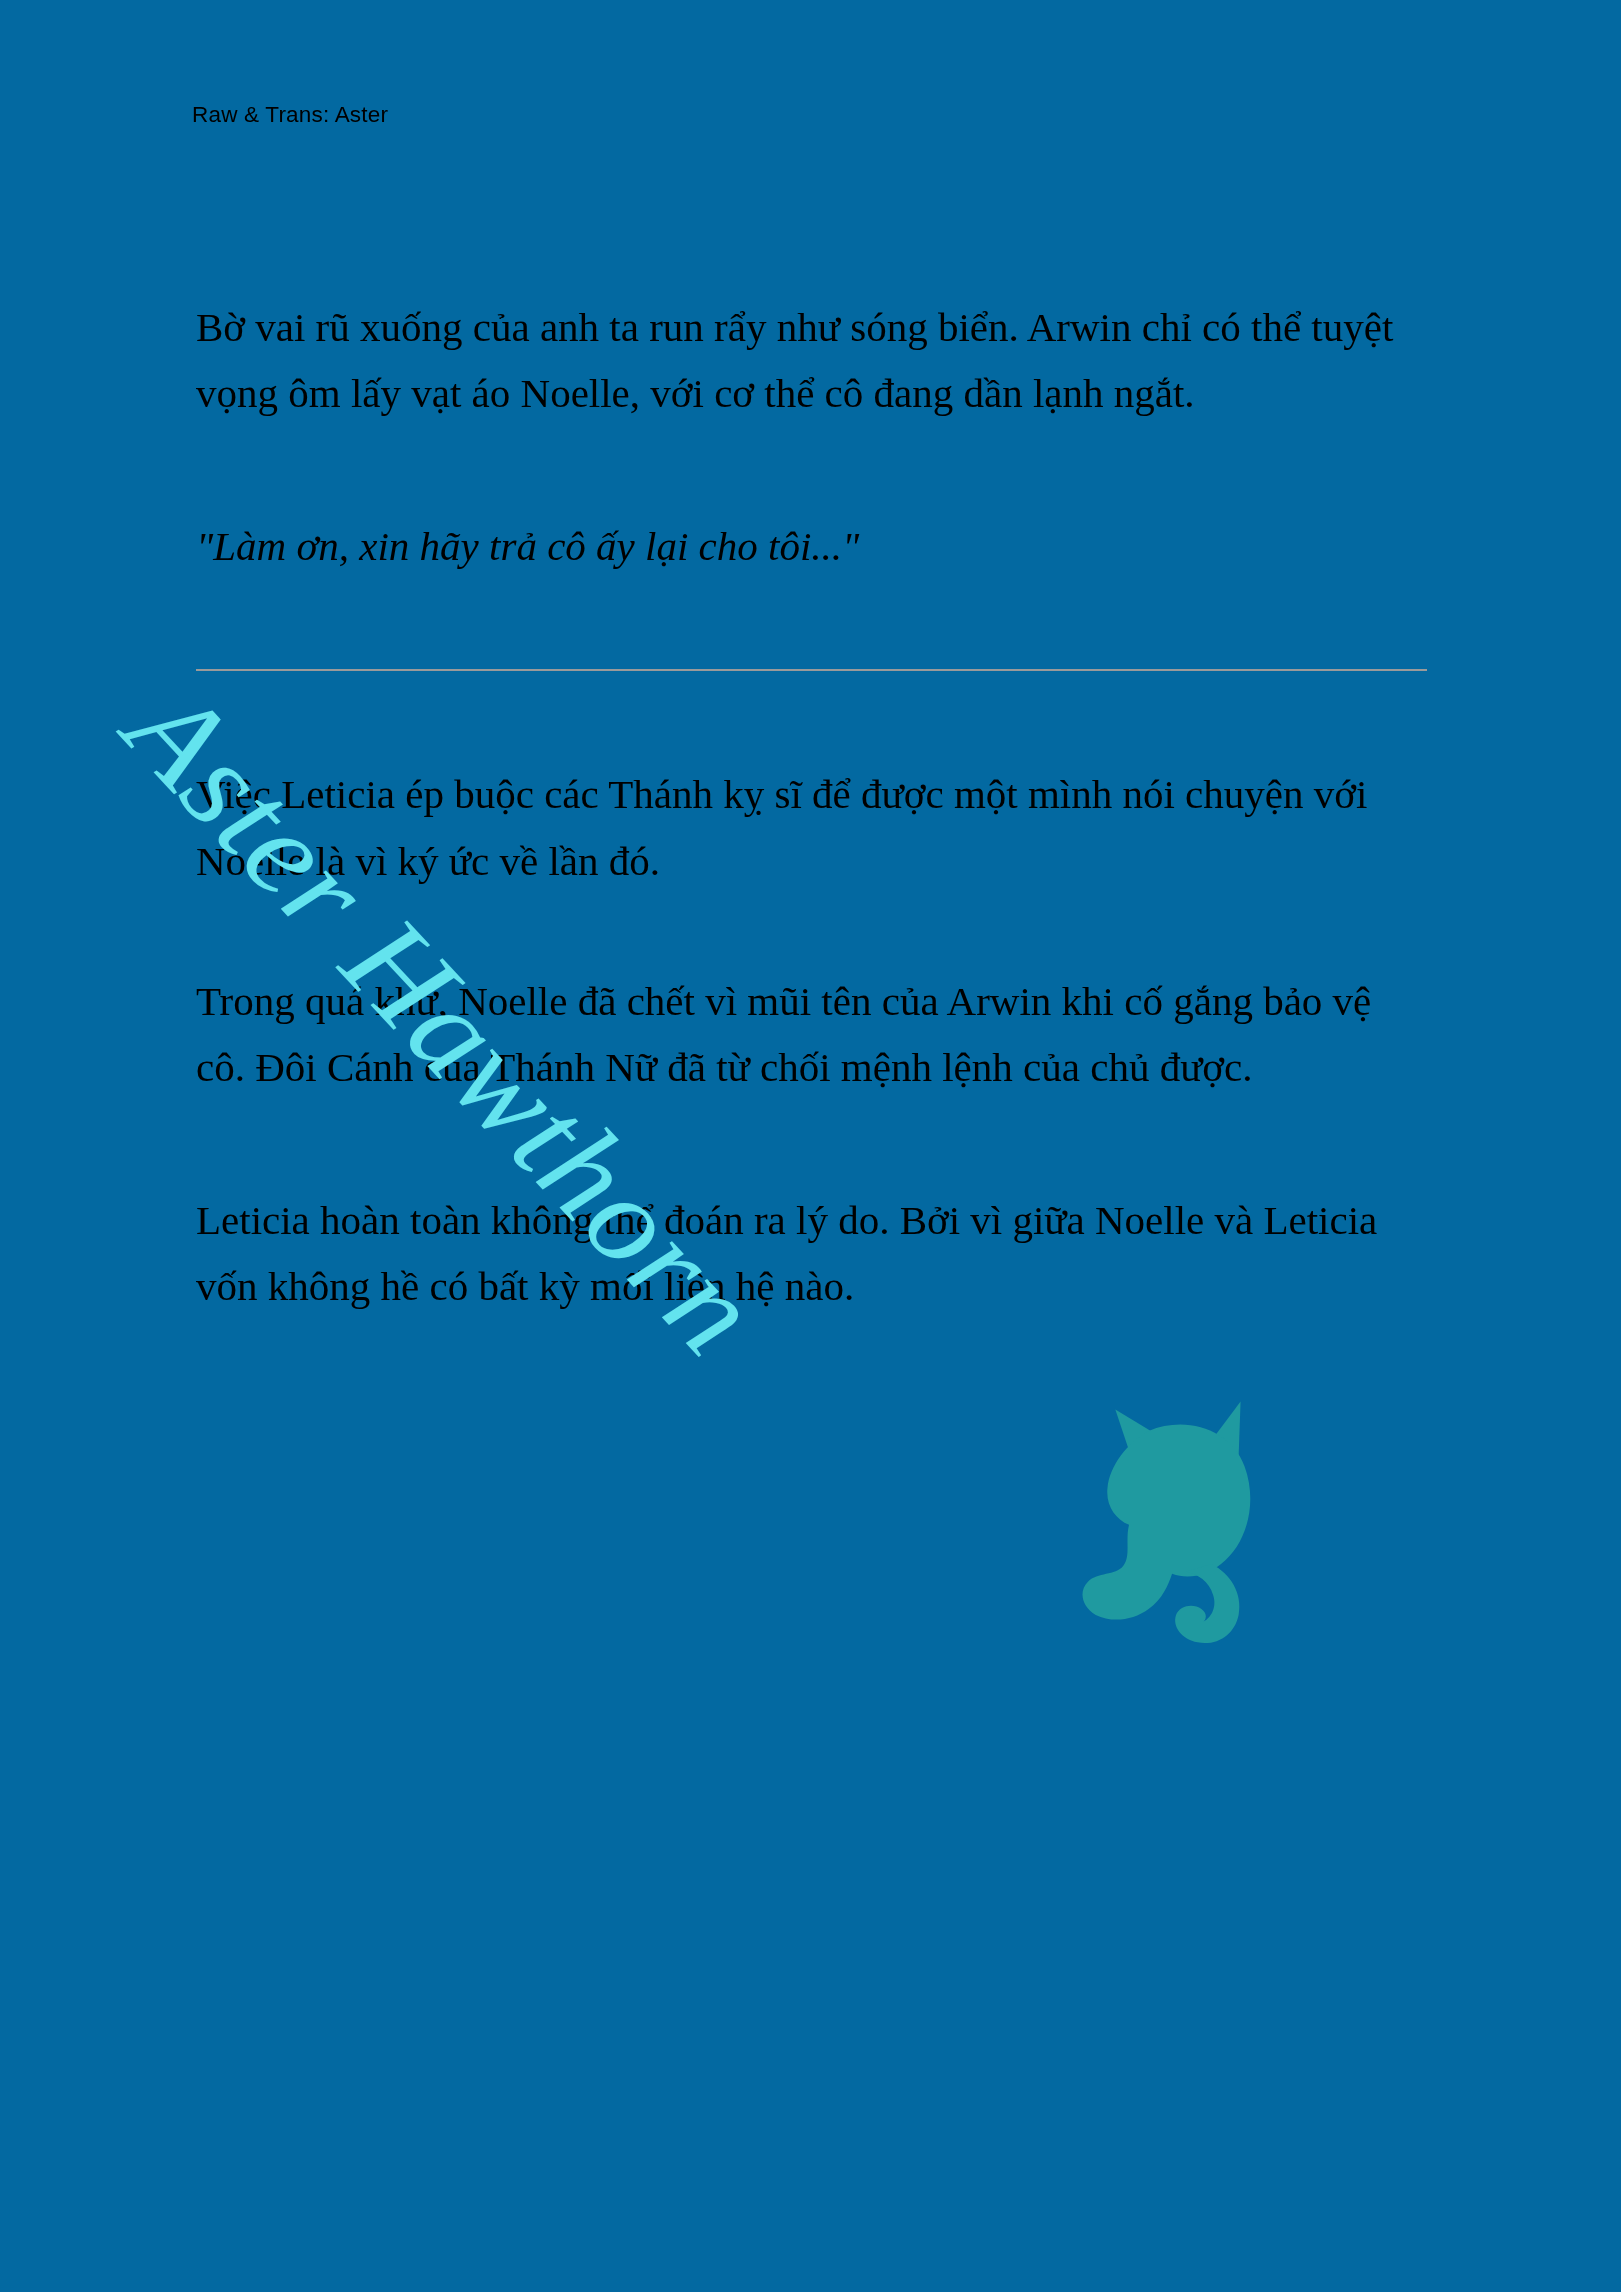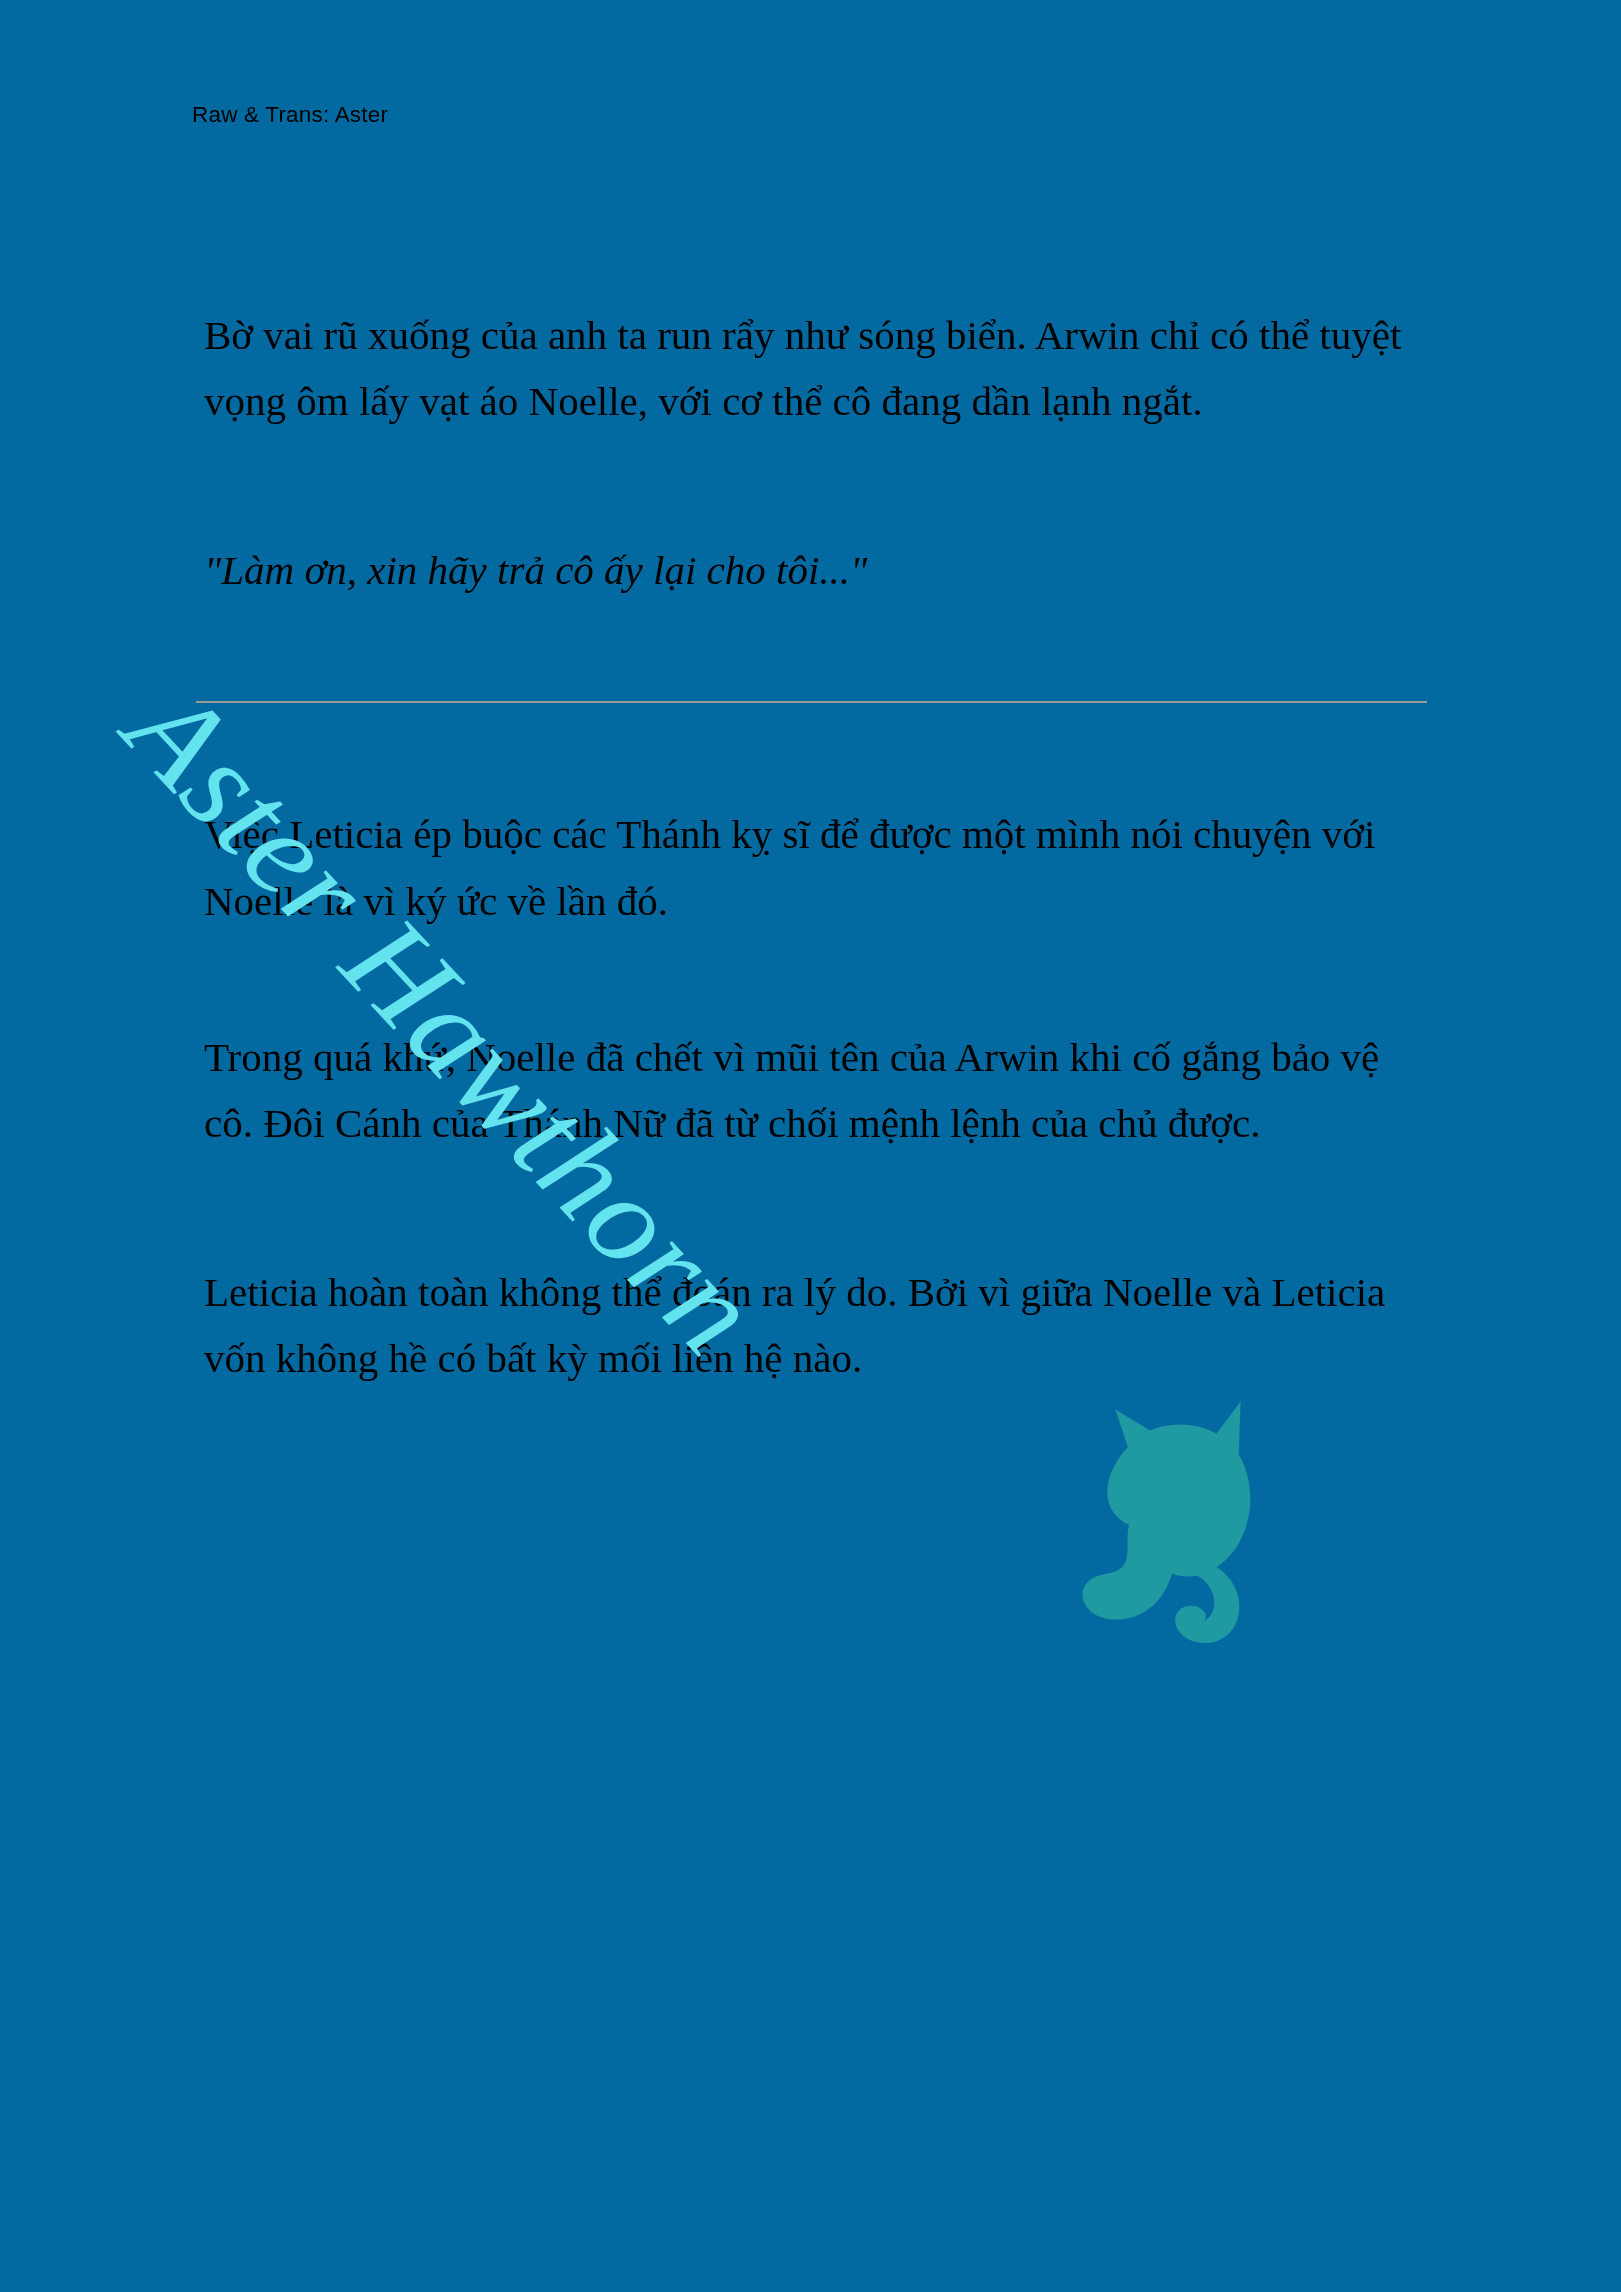--- a/index.html
+++ b/index.html
@@ -34,21 +34,21 @@
     left: 196px;
     top: 294px;
     width: 1235px;
   }
 
   .para {
     font-size: 41px;
     line-height: 1.62;
     color: #000000;
     text-align: left;
-    margin: 8px;
+    margin: 0;
     max-width: 1230px;
   }
 
   .para.quote {
     font-style: italic;
   }
 
   .gap-lg   { height: 86px; }
   .gap-md   { height: 74px; }
   .gap-rule { height: 90px; }

